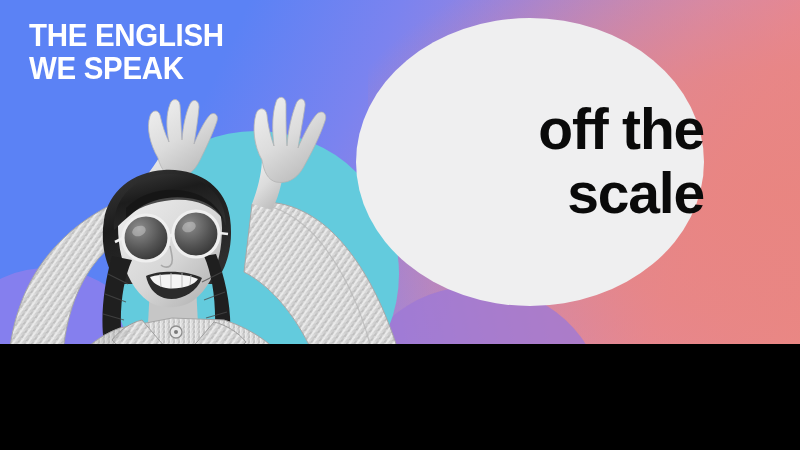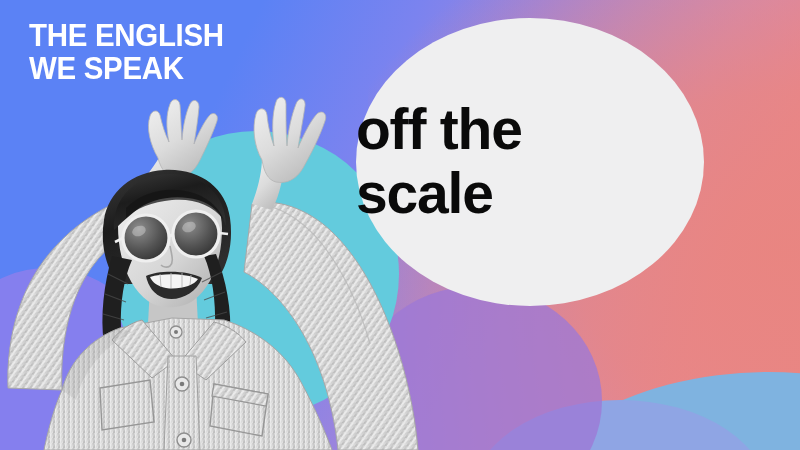--- a/index.html
+++ b/index.html
@@ -3,21 +3,21 @@
 <meta charset="utf-8">
 <style>
   html, body {
     margin: 0;
     padding: 0;
     background: #000;
   }
   #stage {
     position: relative;
     width: 800px;
-    height: 450px;
+    height: 344px;
     overflow: hidden;
     font-family: "Liberation Sans", sans-serif;
     background: #5b82f5;
   }
 
   
   .bg-base {
     position: absolute;
     inset: 0;
     background:
@@ -115,21 +115,21 @@
     background: #efeff0;
     border-radius: 50%;
     z-index: 30;
   }
   .bubble-text {
     position: absolute;
     left: 0;
     right: 0;
     top: 50%;
     transform: translateY(-50%);
-    text-align: left;
+    text-align: right;
     color: #0a0a0a;
     font-size: 57px;
     font-weight: 700;
     line-height: 1.12;
     letter-spacing: -1.2px;
     white-space: pre-line;
   }
 
   
   .person {

